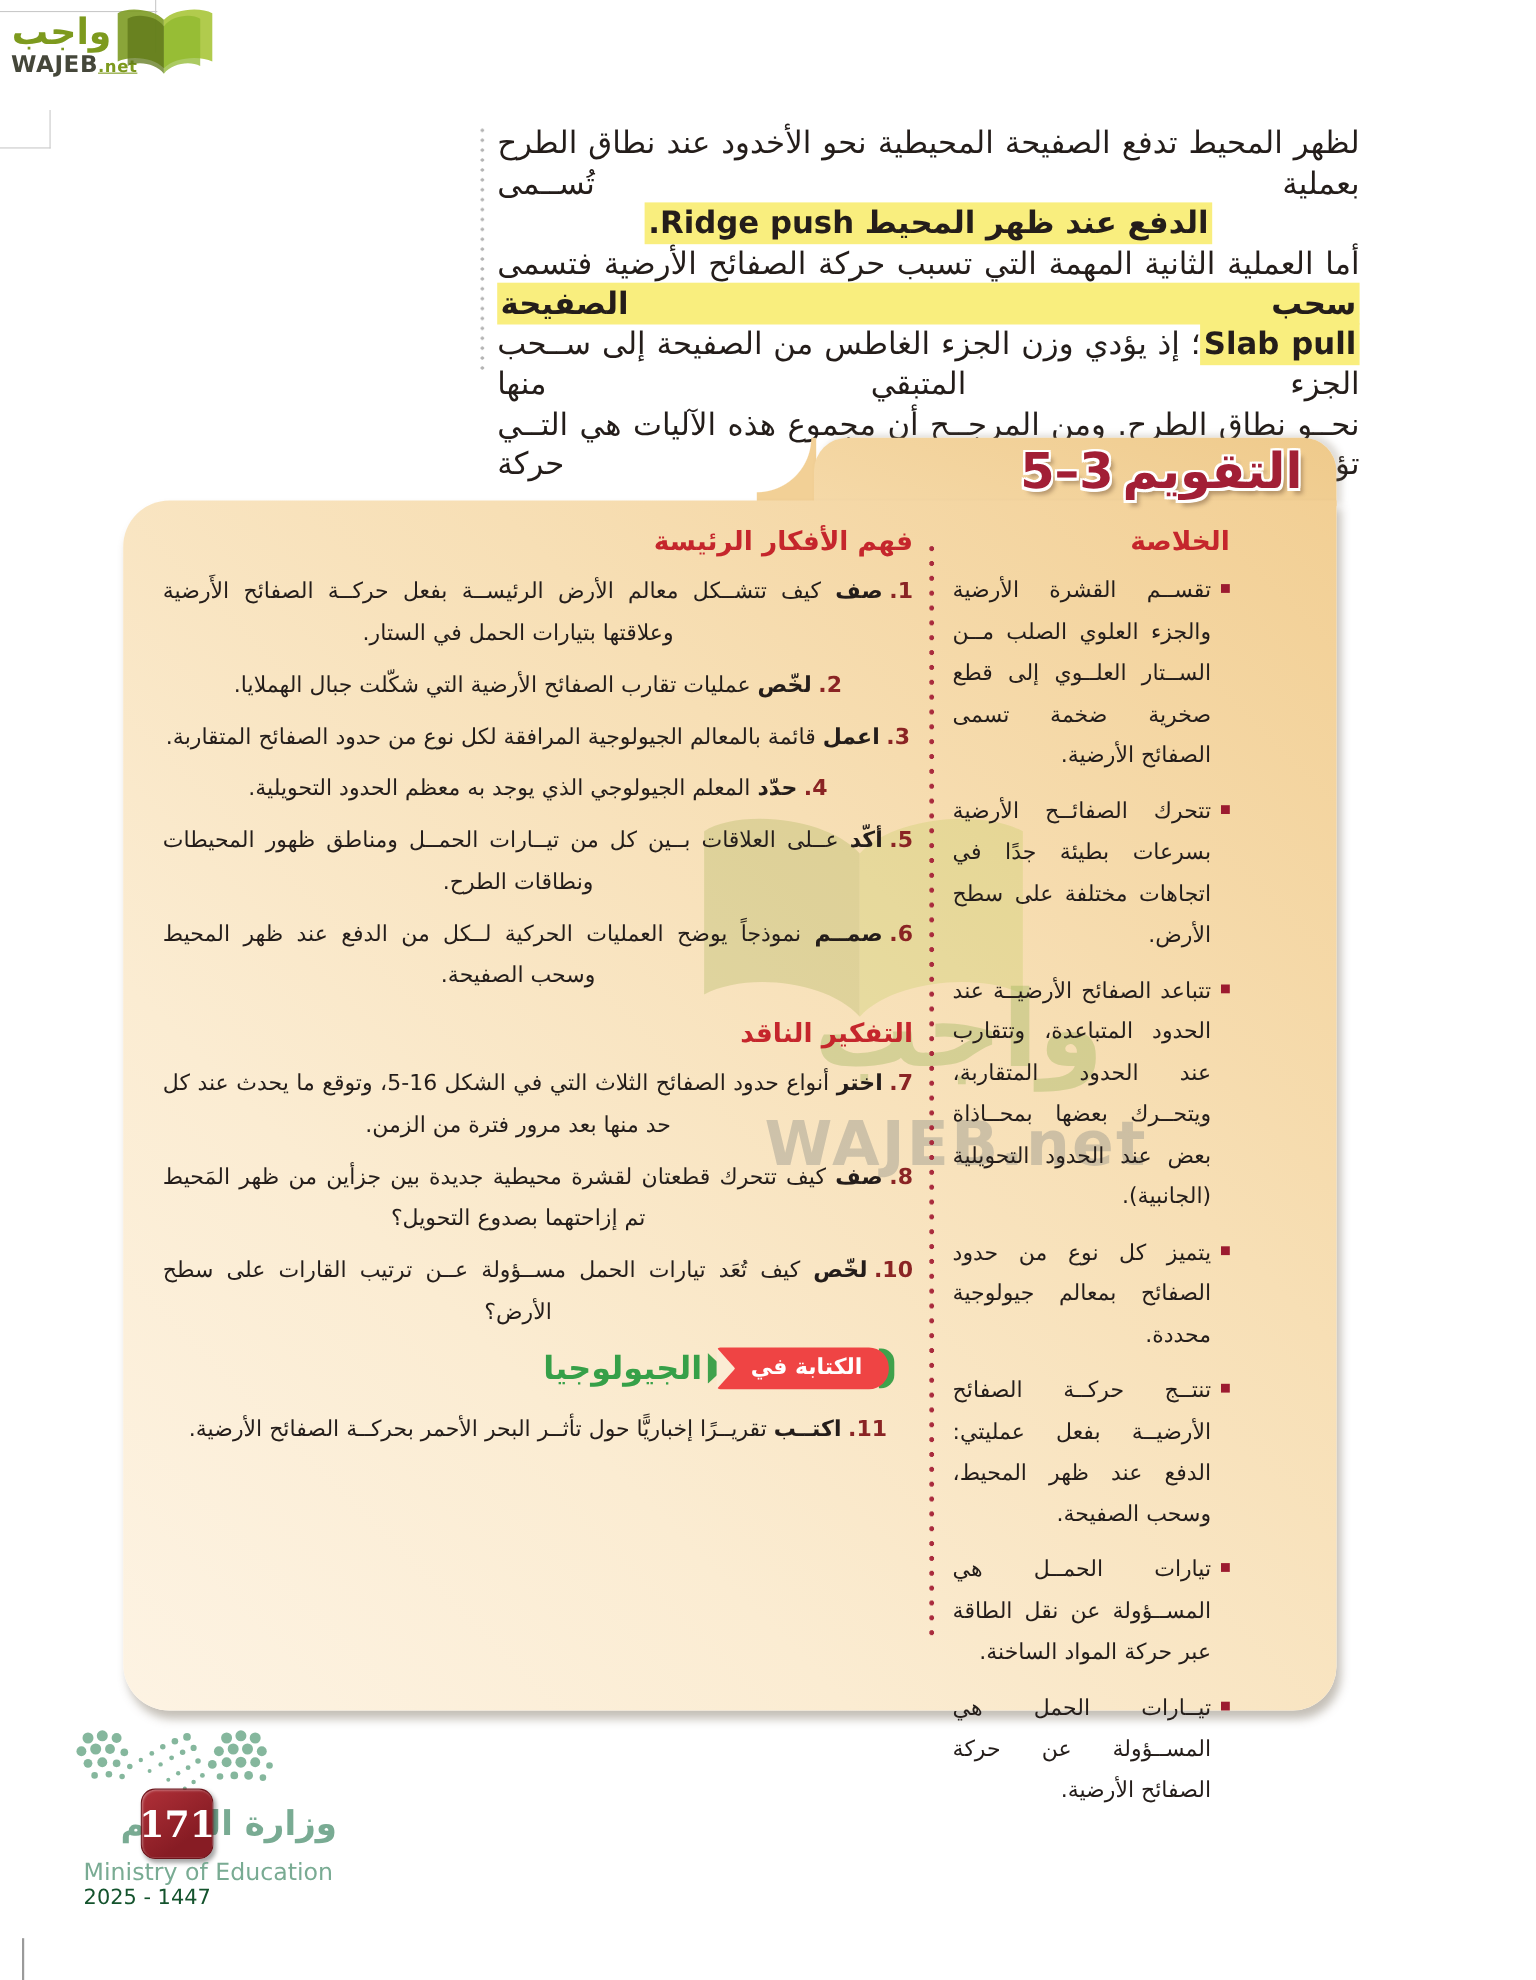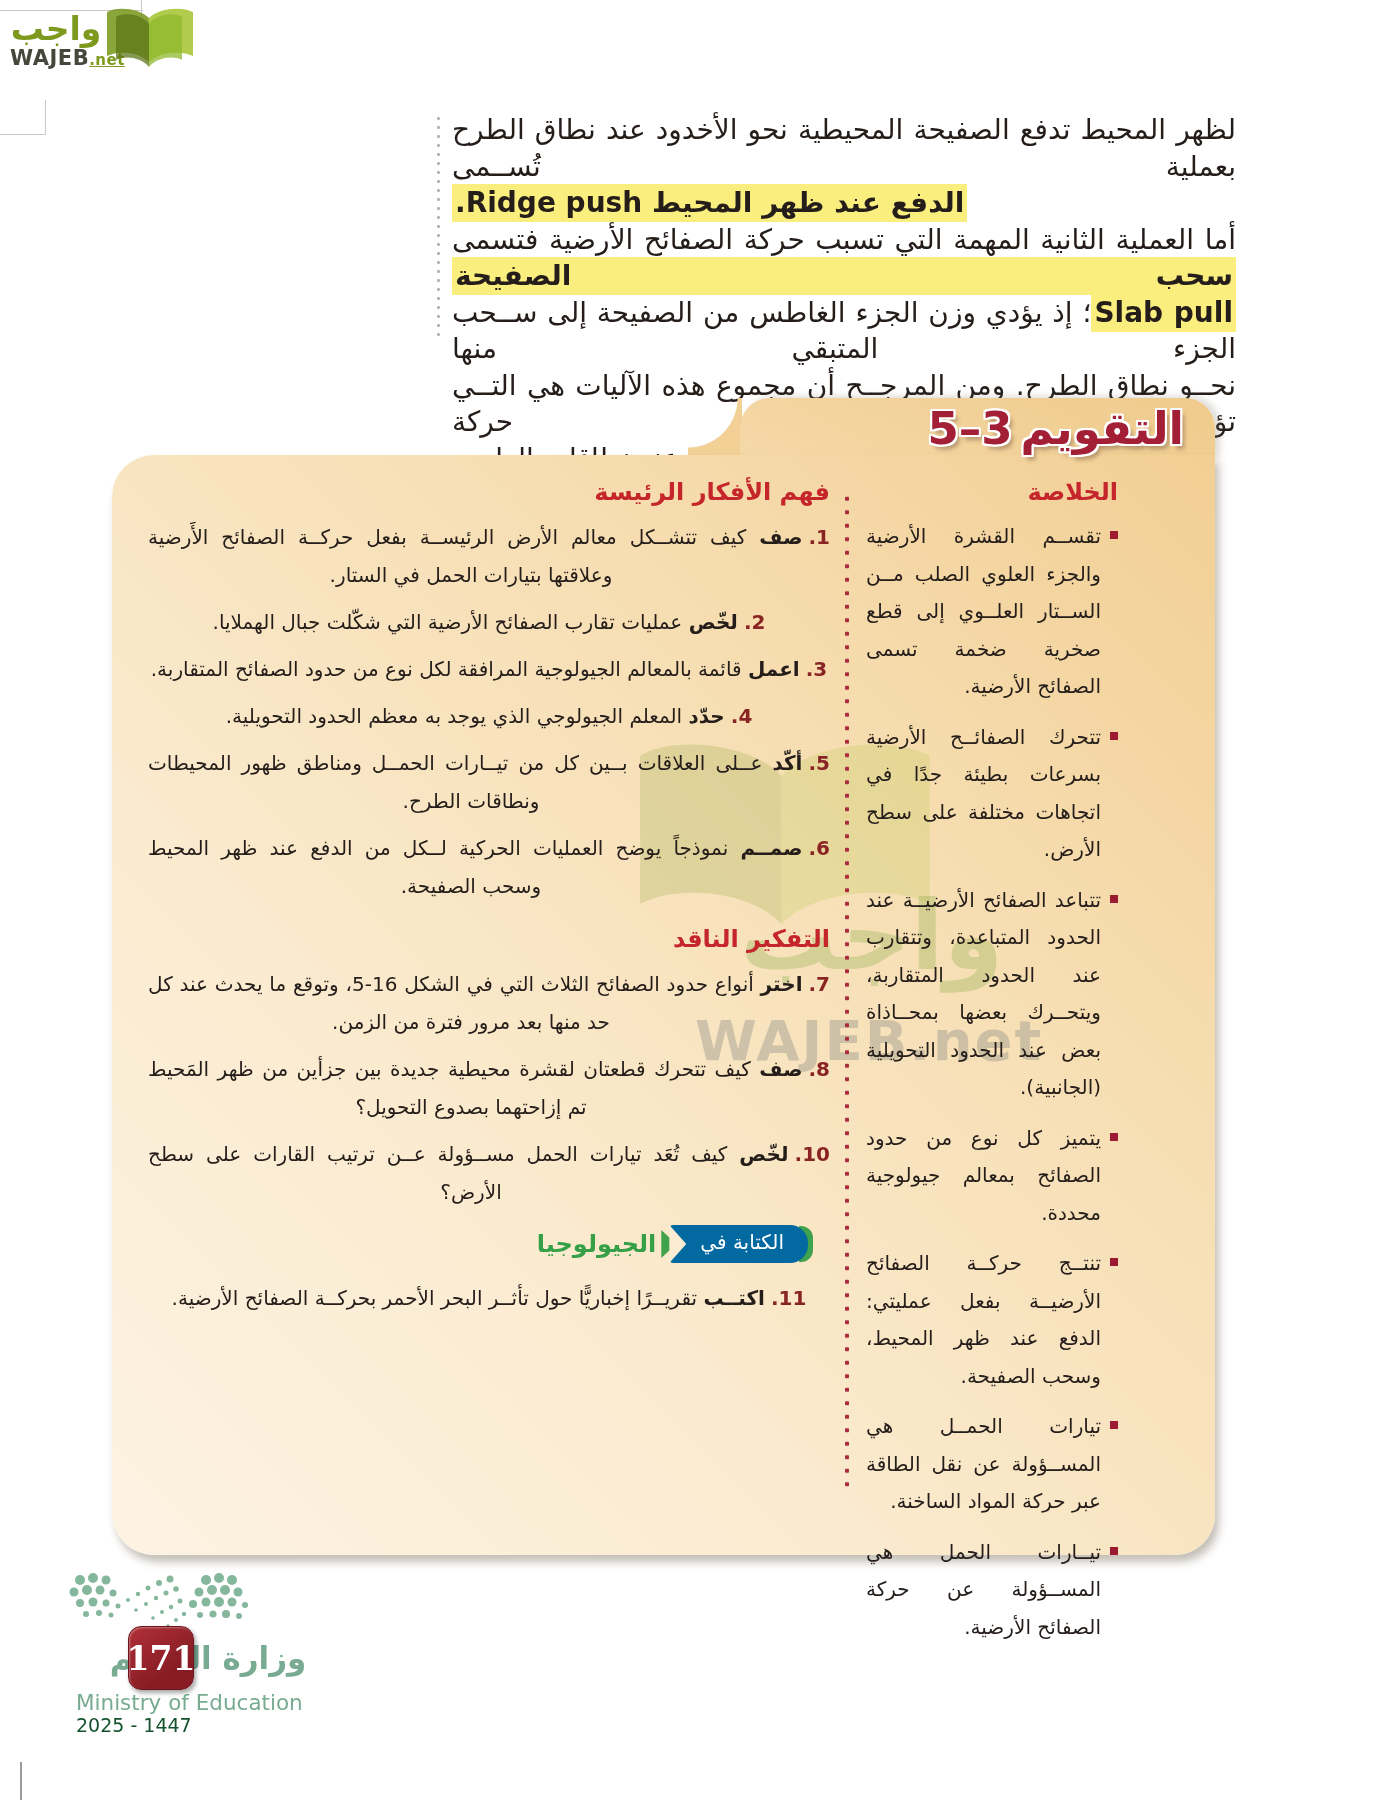--- a/index.html
+++ b/index.html
@@ -13,21 +13,21 @@
   .brand-text { position:absolute; left:4px; top:8px; width:92px; text-align:center; }
   .brand-ar { font-size:33px; font-weight:bold; color:#7d9a1e; line-height:34px; }
   .brand-en { font-size:21px; font-weight:bold; color:#45473a; letter-spacing:.5px; }
   .brand-en b { color:#7d9a1e; font-size:15px;text-decoration:underline; }
   .brand-book { position:absolute; left:98px; top:0; }
 
   
   .intro-rule { position:absolute; left:436px; top:114px; width:5px; height:224px;
     background-image:radial-gradient(circle,#b3b3b3 1.3px,transparent 1.7px); background-size:5px 9px; }
   .intro { position:absolute; left:452px; top:112px; width:784px; direction:rtl; font-size:28px; line-height:36.5px; }
-  .intro .ln { text-align:left; }
+  .intro .ln { text-align:center; }
   .intro .ln.fill { text-align:justify; text-align-last:justify; }
   .hl { background:#f9ee7e; padding:2px 3px 3px; }
   .bold { font-weight:bold; }
 
   
   .tab-curve { position:absolute; left:688px; top:398px; width:54px; height:62px;
     background:radial-gradient(circle at 0 0, rgba(0,0,0,0) 49px, #f2d096 50px); }
   .tab { position:absolute; left:740px; top:398px; width:475px; height:62px;
     border-radius:30px 30px 0 0; background:linear-gradient(205deg,#efca8b,#f5d9a8);
     box-shadow:5px -2px 6px rgba(130,118,100,.25); }
@@ -61,29 +61,29 @@
   
   .q { position:relative; font-size:20px; line-height:38px; margin-bottom:9px;
     padding-right:36px; text-indent:-36px; text-align:justify; text-align-last:center; }
   .qnum { font-weight:bold; color:#8a2424; padding-left:6px; }
   .qkw { font-weight:bold; }
   .crit-head { margin-top:20px; }
 
   
   .wbadge { position:relative; display:flex; direction:rtl; align-items:center; justify-content:flex-start;
     margin:14px 22px 16px 0; height:38px; }
-  .ribbon { position:relative; background:#0369a1; color:#fff; font-size:20px; font-weight:normal;
+  .ribbon { position:relative; background:#ef4444; color:#fff; font-size:20px; font-weight:bold;
     padding:3px 24px 6px 30px; border-radius:3px 18px 18px 3px; line-height:29px; }
   .ribbon-cap { position:absolute; right:-5px; top:1px; bottom:1px; width:14px; background:#3fa24c;
     border-radius:0 12px 12px 0; z-index:-1; }
   .ribbon-notch { position:absolute; left:-1px; top:0; bottom:0; width:17px; background:#fbecd4;
     clip-path:polygon(0 0,100% 50%,0 100%); }
   .ribbon-arrow { position:absolute; left:-9px; top:5px; bottom:5px; width:15px; background:#3fa24c;
     clip-path:polygon(0 0,100% 50%,0 100%); z-index:-1; }
-  .wsubject { font-size:24px; font-weight:bold; color:#36a048; margin-right:14px; }
+  .wsubject { font-size:29px; font-weight:bold; color:#36a048; margin-right:14px; }
 
   
   .moe { position:absolute; left:58px; top:1568px; width:320px; }
   .moe-dots { position:absolute; left:0; top:0; }
   .moe-ar { position:absolute; left:50px; top:72px; font-size:31px; font-weight:bold; color:#79ab93; direction:rtl; width:200px; text-align:center; }
   .moe-badge { position:absolute; left:70px; top:58px; width:66px; height:64px; border-radius:13px;
     background:linear-gradient(145deg,#b03038,#871c24 70%); border:1px solid #6d151c;
     box-shadow:2px 3px 4px rgba(0,0,0,.35), inset 1px 1px 2px rgba(255,255,255,.35);
     color:#fff; font-family:"DejaVu Serif", serif; font-weight:bold; font-size:33px;
     display:flex; align-items:center; justify-content:center; }

